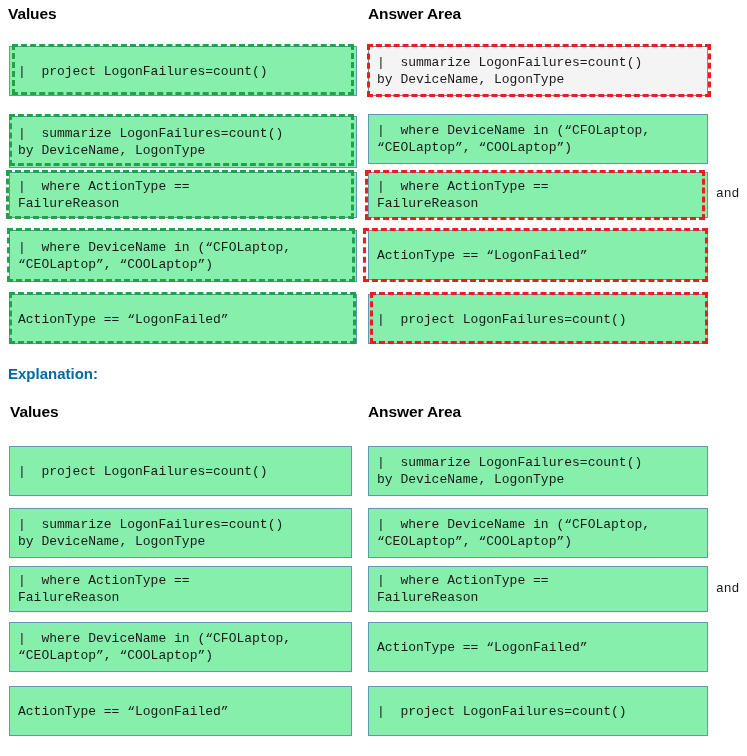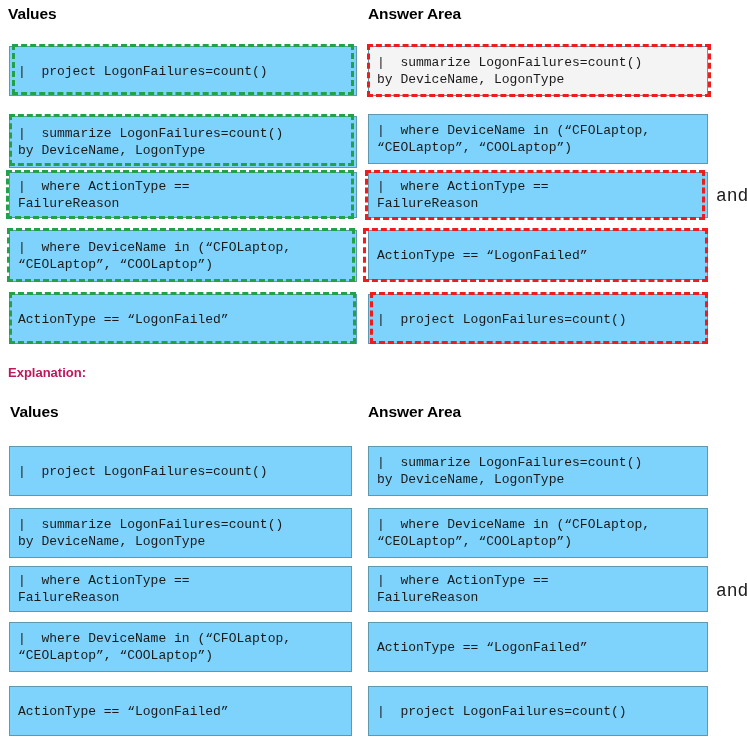--- a/index.html
+++ b/index.html
@@ -28,31 +28,31 @@
     font-size: 15.5px;
     color: #000000;
     letter-spacing: -0.1px;
     white-space: nowrap;
   }
 
   .expl-label {
     position: absolute;
     font-family: "Liberation Sans", sans-serif;
     font-weight: bold;
-    font-size: 13px;
-    color: #be185d;
+    font-size: 15px;
+    color: #0369a1;
     white-space: nowrap;
   }
 
   
   .box {
     position: absolute;
     box-sizing: border-box;
     border: 1px solid #5d9ab2;
-    background: #7dd3fc;
+    background: #86efac;
     font-family: "Liberation Mono", monospace;
     font-size: 13px;
     line-height: 17px;
     color: #1a1a1a;
     padding: 5px 7px 5px 8px;
     overflow: hidden;
     white-space: pre-wrap;
     display: flex;
     align-items: center;
   }
@@ -68,21 +68,21 @@
     position: absolute;
     box-sizing: border-box;
     pointer-events: none;
   }
   .anno.green { border: 3px dashed #22a14a; }
   .anno.red   { border: 3px dashed #ee1c1c; }
 
   .and-label {
     position: absolute;
     font-family: "Liberation Mono", monospace;
-    font-size: 18px;
+    font-size: 13px;
     color: #1a1a1a;
     white-space: nowrap;
   }
 </style>
 </head>
 <body>
 
 <div class="section" style="top:0; height:360px;">
 
   <div class="col-head" style="left:8px; top:5px;">Values</div>

